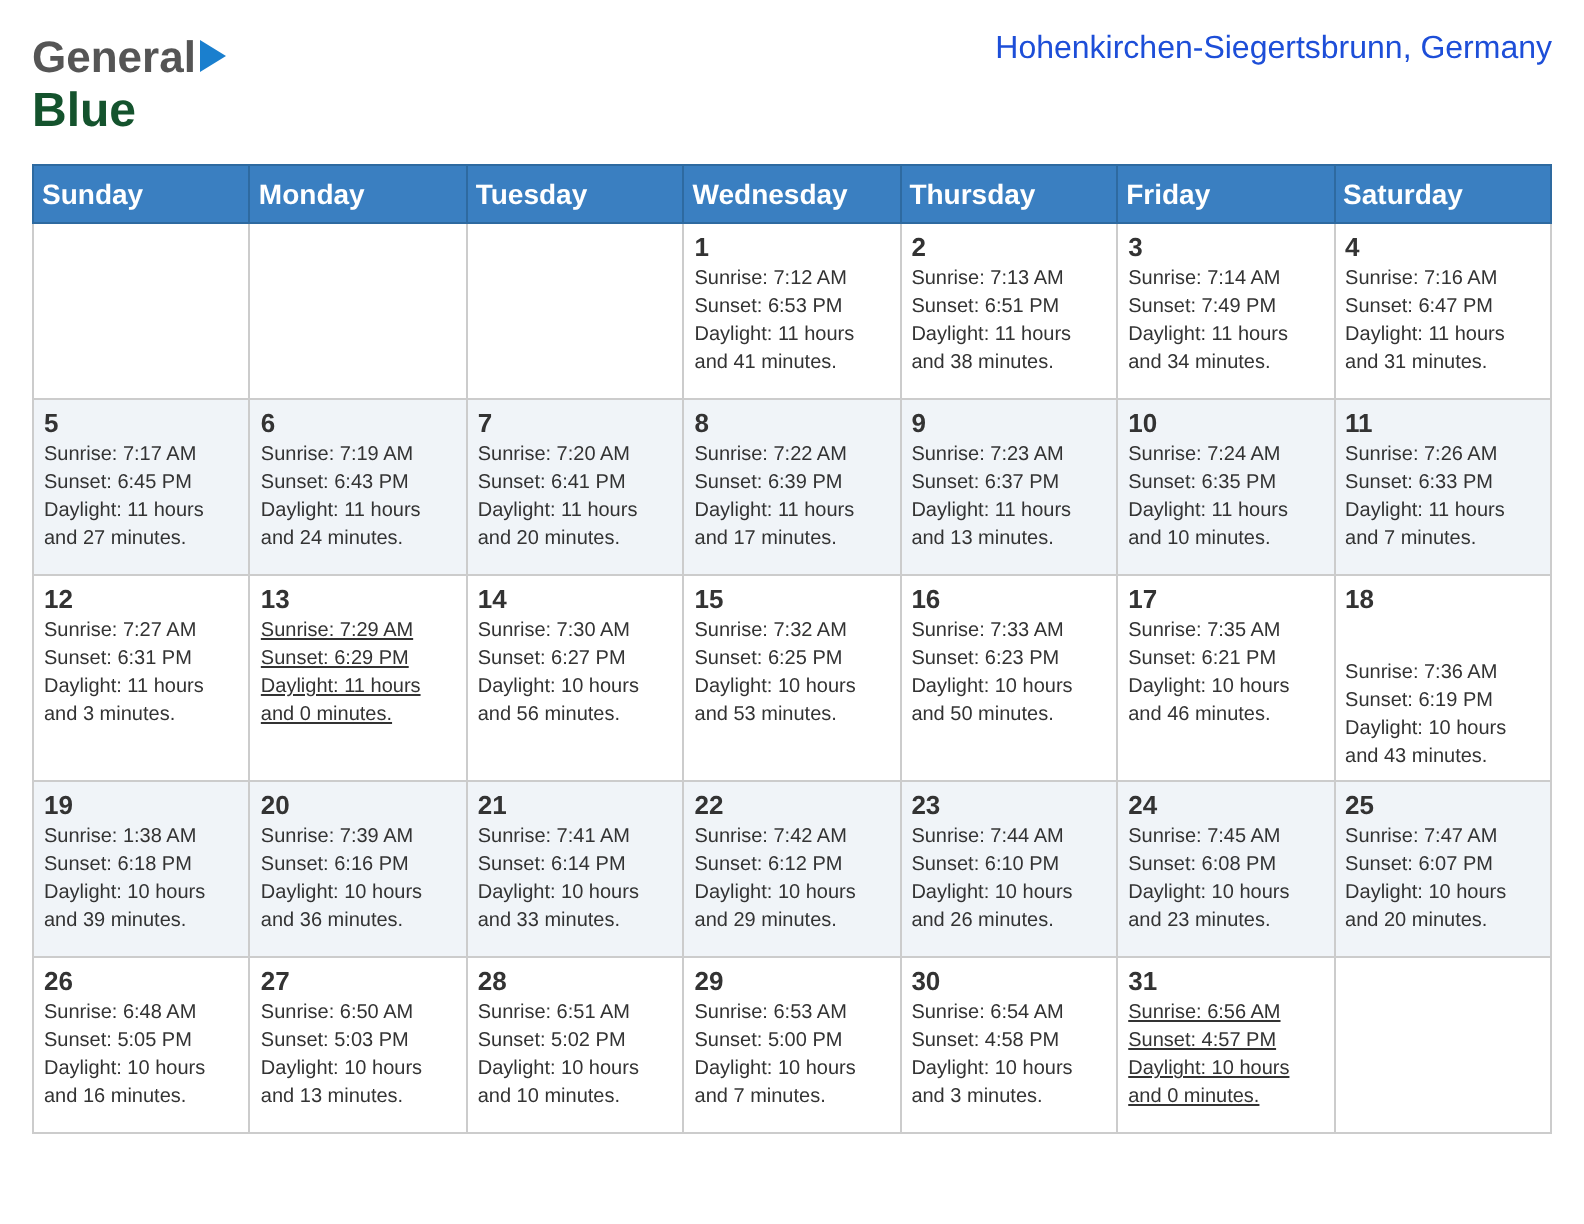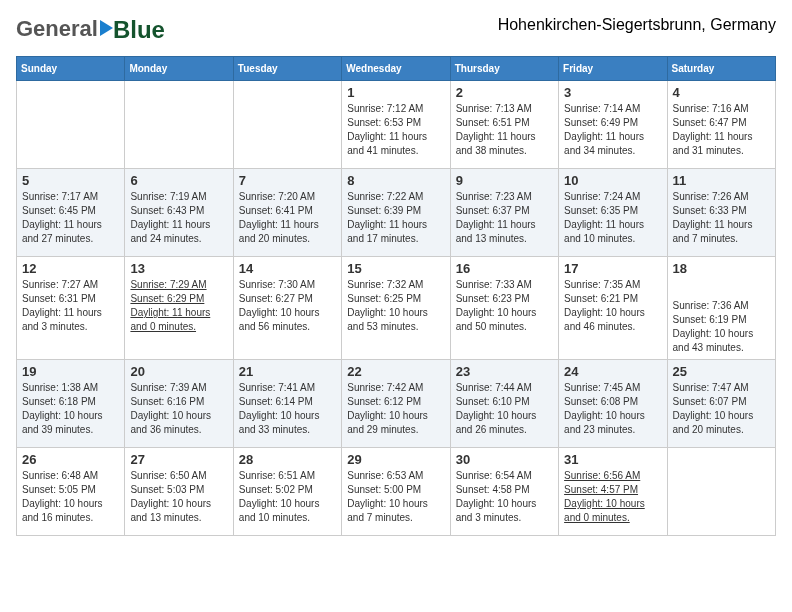--- a/index.html
+++ b/index.html
@@ -11,46 +11,46 @@
       padding: 16px;
     }
     .header {
       display: flex;
       justify-content: space-between;
       align-items: flex-start;
       margin-bottom: 12px;
     }
     .logo {
       display: flex;
-      flex-direction: row;
+      flex-direction: column;
       align-items: flex-start;
     }
     .title-block {
       text-align: right;
     }
     .month-title {
       font-size: 36px;
       font-weight: bold;
       color: #333;
       line-height: 1.1;
     }
     .location-title {
       font-size: 16px;
-      color: #000000;
+      color: #1d4ed8;
       text-align: right;
     }
     table {
       width: 100%;
       border-collapse: collapse;
       table-layout: fixed;
     }
     th {
       background-color: #3a7fc1;
       color: #fff;
-      font-size: 10px;
+      font-size: 14px;
       font-weight: bold;
       padding: 6px 4px;
       text-align: left;
       border: 1px solid #2e6aa0;
     }
     td {
       border: 1px solid #ccc;
       vertical-align: top;
       padding: 4px 5px;
       font-size: 10.5px;
@@ -140,21 +140,21 @@
         </td>
         <td>
           <div class="day-number">2</div>
           <div class="day-info" style="white-space: pre-line;">Sunrise: 7:13 AM
 Sunset: 6:51 PM
 Daylight: 11 hours and 38 minutes.</div>
         </td>
         <td>
           <div class="day-number">3</div>
           <div class="day-info" style="white-space: pre-line;">Sunrise: 7:14 AM
-Sunset: 6:49 PM
+Sunset: 7:49 PM
 Daylight: 11 hours and 34 minutes.</div>
         </td>
         <td>
           <div class="day-number">4</div>
           <div class="day-info" style="white-space: pre-line;">Sunrise: 7:16 AM
 Sunset: 6:47 PM
 Daylight: 11 hours and 31 minutes.</div>
         </td>
       </tr>
       <tr>

